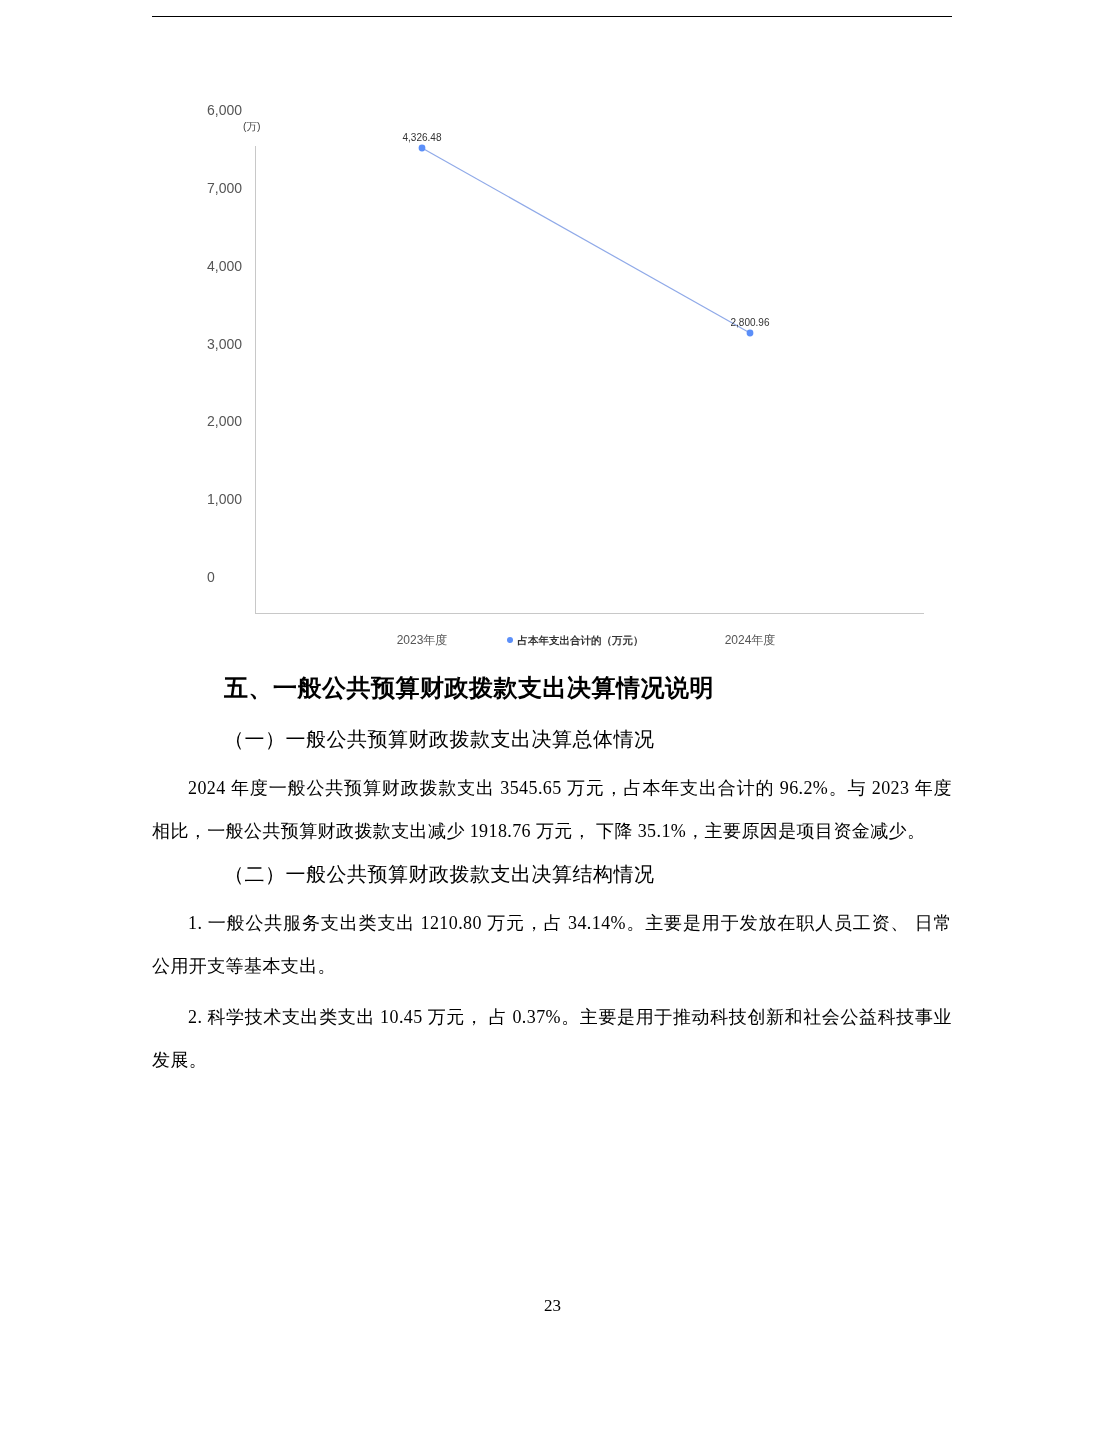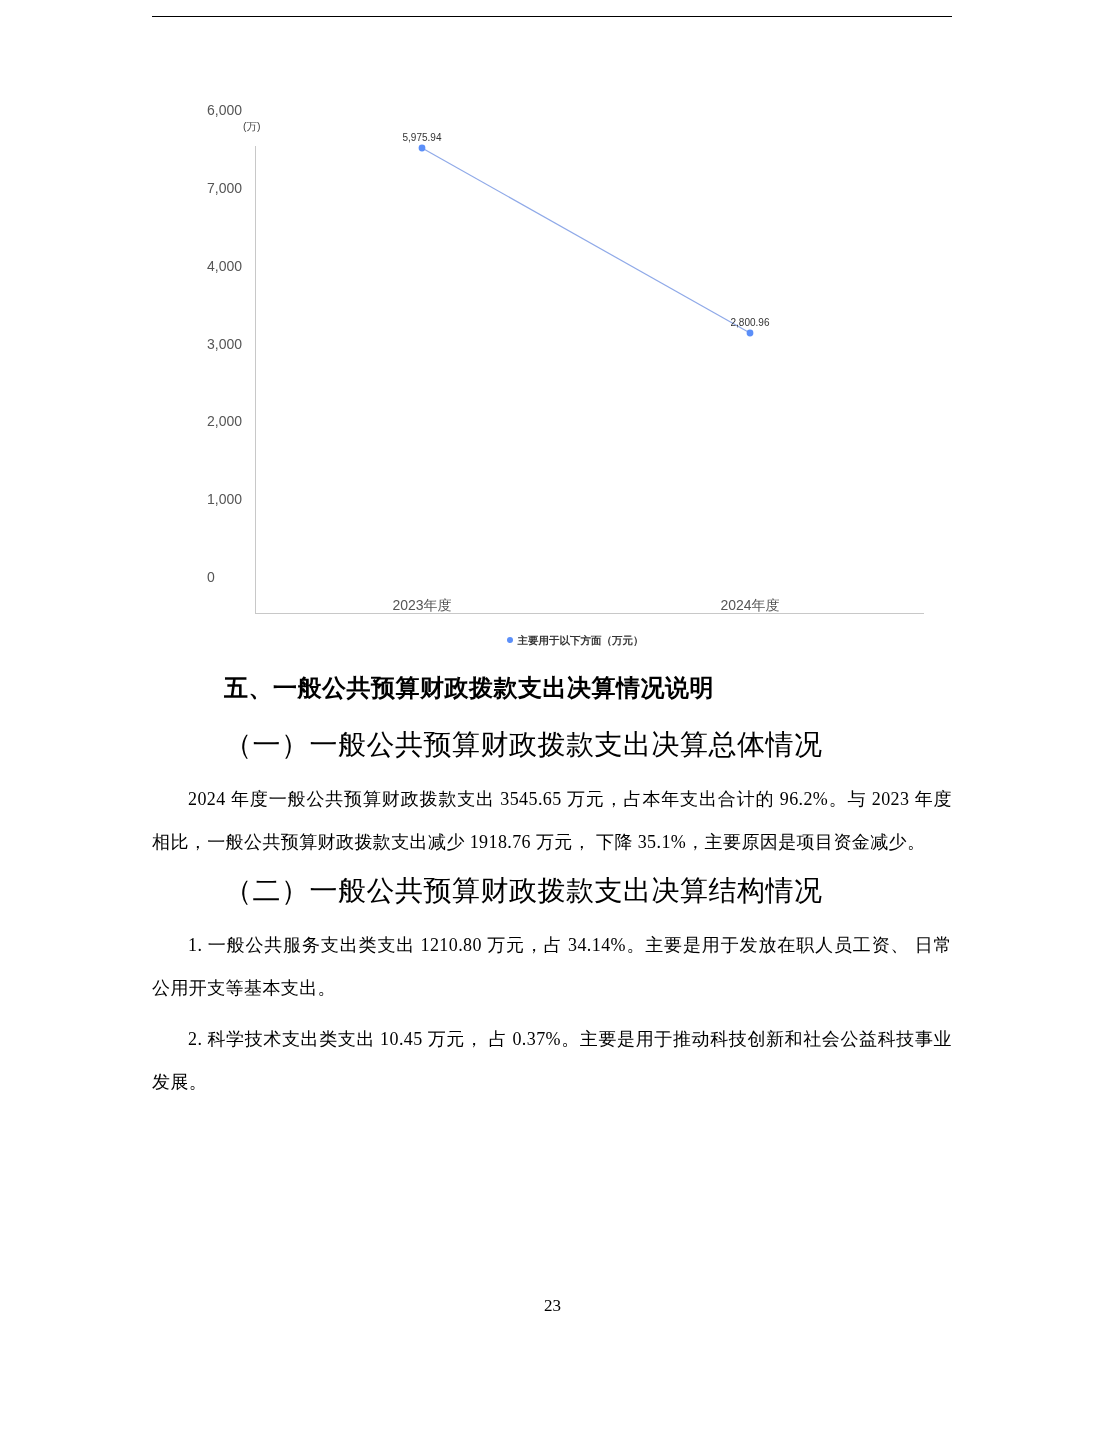--- a/index.html
+++ b/index.html
@@ -68,22 +68,22 @@
   }
   .ytick-wrap {
     position: absolute;
     left: -24px;
     top: 0;
     width: 54px;
     height: 467px;
   }
   .xtick {
     position: absolute;
-    top: 487px;
-    font-size: 14px;
+    top: 522px;
+    font-size: 12px;
     color: #555;
     font-family: "Liberation Sans", sans-serif;
     transform: translateX(-50%);
     white-space: nowrap;
   }
   .series-line {
     position: absolute;
     left: 30px;
     top: 36px;
     width: 669px;
@@ -129,21 +129,21 @@
   }
   h2.section-title {
     font-family: "DejaVu Sans", "Liberation Sans", sans-serif;
     font-size: 24px;
     font-weight: bold;
     margin: 0 0 22px 0;
     padding-left: 72px;
     letter-spacing: 0.5px;
   }
   .sub-title {
-    font-size: 28px;
+    font-size: 20px;
     margin: 0 0 14px 0;
     padding-left: 72px;
     font-family: "Liberation Serif", "DejaVu Serif", serif;
     letter-spacing: 0.5px;
   }
   p.para {
     font-size: 18px;
     line-height: 43px;
     margin: 0 0 8px 0;
     text-indent: 2em;
@@ -186,25 +186,25 @@
 
     <div class="xtick" style="left:197px;">2023年度</div>
     <div class="xtick" style="left:525px;">2024年度</div>
 
     <svg class="series-line" viewBox="0 0 669 467" preserveAspectRatio="none">
       <line x1="167" y1="2" x2="495" y2="187" stroke="#8fa9e8" stroke-width="1.2"></line>
       <circle cx="167" cy="2" r="3.4" fill="#5b8ff9"></circle>
       <circle cx="495" cy="187" r="3.4" fill="#5b8ff9"></circle>
     </svg>
 
-    <div class="pt-label" style="left:197px; top:22px;">5,975.94</div>
+    <div class="pt-label" style="left:197px; top:22px;">4,326.48</div>
     <div class="pt-label" style="left:525px; top:207px;">2,800.96</div>
 
     <div class="legend">
-      <span class="legend-dot"></span><span>主要用于以下方面（万元）</span>
+      <span class="legend-dot"></span><span>占本年支出合计的（万元）</span>
     </div>
   </div>
 
   <div class="body-text">
     <h2 class="section-title">五、一般公共预算财政拨款支出决算情况说明</h2>
     <div class="sub-title">（一）一般公共预算财政拨款支出决算总体情况</div>
     <p class="para">2024 年度一般公共预算财政拨款支出 3545.65 万元，占本年支出合计的 96.2%。与 2023 年度相比，一般公共预算财政拨款支出减少 1918.76 万元， 下降 35.1%，主要原因是项目资金减少。</p>
     <div class="sub-title">（二）一般公共预算财政拨款支出决算结构情况</div>
     <p class="para">1. 一般公共服务支出类支出 1210.80 万元，占 34.14%。主要是用于发放在职人员工资、 日常公用开支等基本支出。</p>
     <p class="para">2. 科学技术支出类支出 10.45 万元， 占 0.37%。主要是用于推动科技创新和社会公益科技事业发展。</p>

